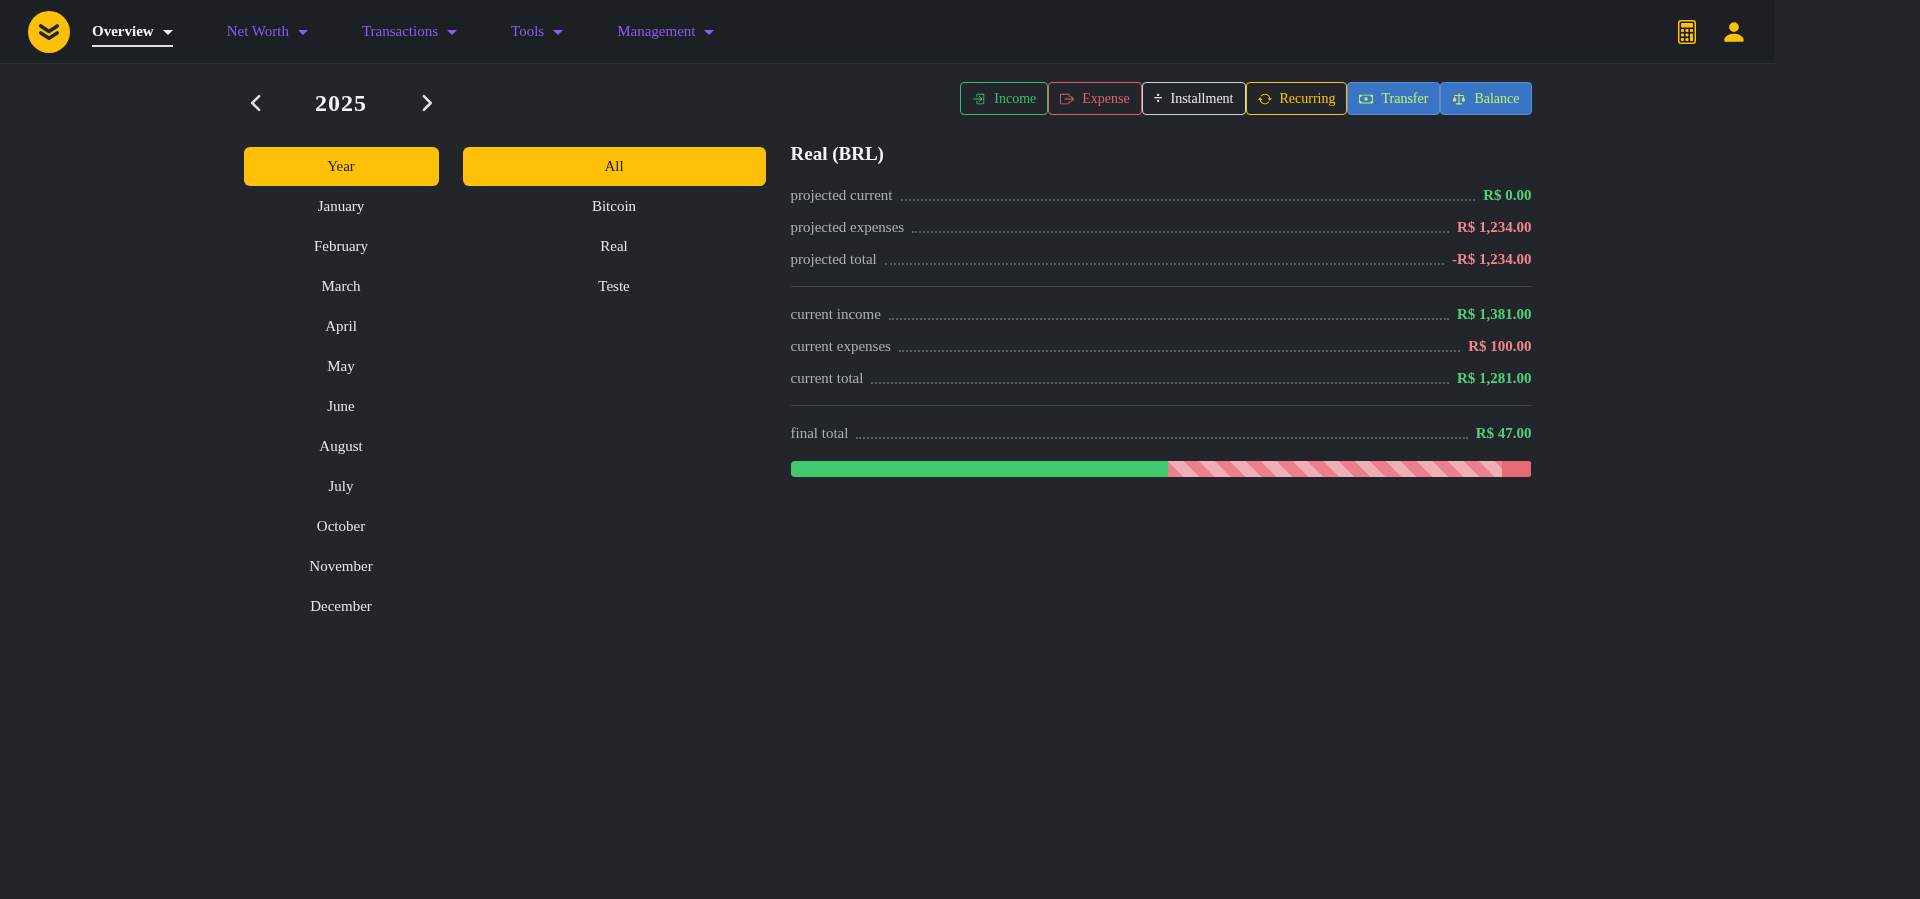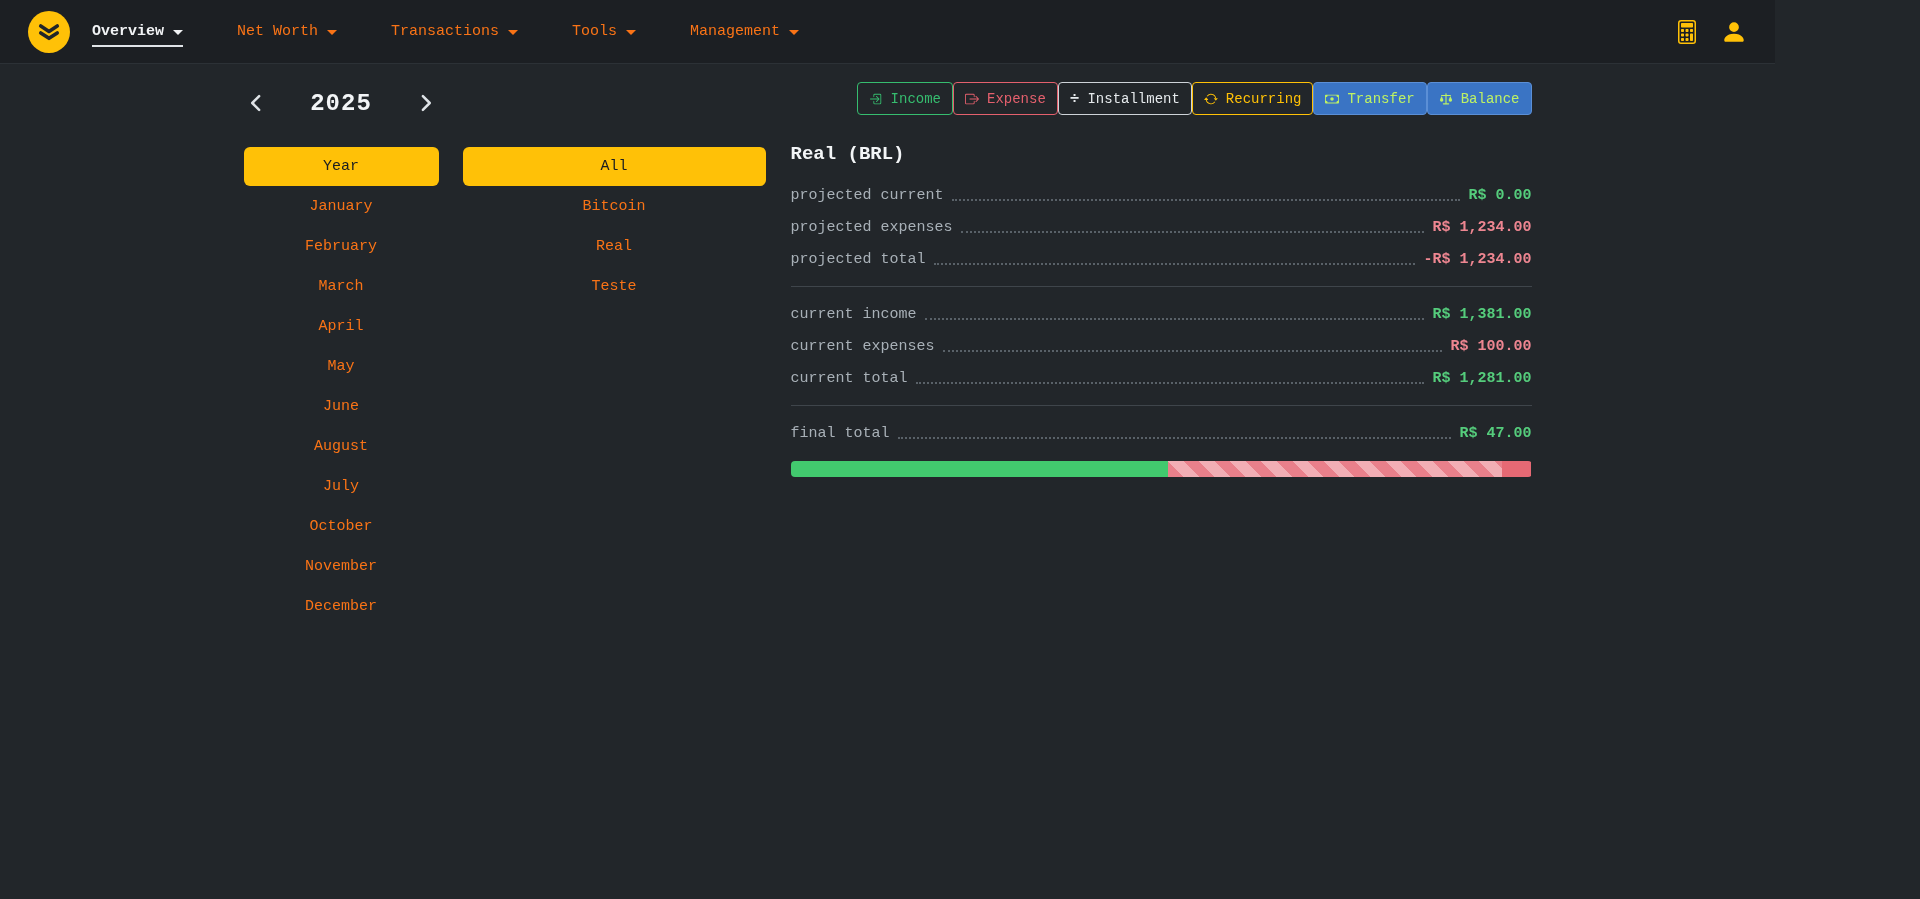--- a/index.html
+++ b/index.html
@@ -1,35 +1,35 @@
 <!DOCTYPE html>
 <html><head>
 <meta charset="utf-8">
 <style>
   * { box-sizing: border-box; margin: 0; padding: 0; }
   html, body { background: #22262a; }
   .app {
     width: 1775px; height: 899px;
-    font-family: Liberation Mono, monospace;
+    font-family: Liberation Serif, serif;
     color: #dee2e6; background: #22262a; overflow: hidden;
   }
 
   
   .navbar {
     height: 64px; background: #1c1f23; border-bottom: 1px solid #2c3136;
     display: flex; align-items: center; padding: 0 28px;
   }
   .brand {
     width: 42px; height: 42px; border-radius: 50%; background: #ffc107;
     display: flex; align-items: center; justify-content: center;
     margin-right: 22px; cursor: pointer; flex: 0 0 auto;
   }
   .nav-items { display: flex; align-items: center; gap: 54px; flex: 1; }
   .nav-item {
-    font-size: 15px; color: #f97316; display: flex; align-items: center;
+    font-size: 15px; color: #8b5cf6; display: flex; align-items: center;
     gap: 9px; cursor: pointer; white-space: nowrap;
   }
   .nav-item.active {
     color: #f1f3f5; font-weight: 700;
     border-bottom: 2px solid #dfe3e7; padding-bottom: 5px; margin-bottom: -7px;
   }
   .caret {
     width: 0; height: 0; display: inline-block;
     border-left: 5px solid transparent; border-right: 5px solid transparent;
     border-top: 5px solid currentColor; margin-top: 2px;
@@ -52,21 +52,21 @@
 
   .cols { display: flex; gap: 24px; }
   .col-months { width: 195px; }
   .col-accounts { width: 303px; }
   .pill-button {
     width: 100%; height: 39px; background: #ffc107; border: none; border-radius: 6px;
     font-family: inherit; font-size: 15px; color: #1b1e21; cursor: pointer;
   }
   .link-item {
     height: 40px; display: flex; align-items: center; justify-content: center;
-    color: #f97316; font-size: 15px; cursor: pointer; text-decoration: none;
+    color: #e5e5e5; font-size: 15px; cursor: pointer; text-decoration: none;
   }
 
   
   .filter-row { display: flex; justify-content: flex-end; margin-bottom: 28px; }
   .filter-btn {
     display: inline-flex; align-items: center; gap: 8px; height: 33px; padding: 0 11px;
     border-radius: 4px; background: transparent; border: 1px solid;
     font-family: inherit; font-size: 14px; cursor: pointer; white-space: nowrap;
   }
   .filter-income      { color: #36bd6f; border-color: #36bd6f; }

